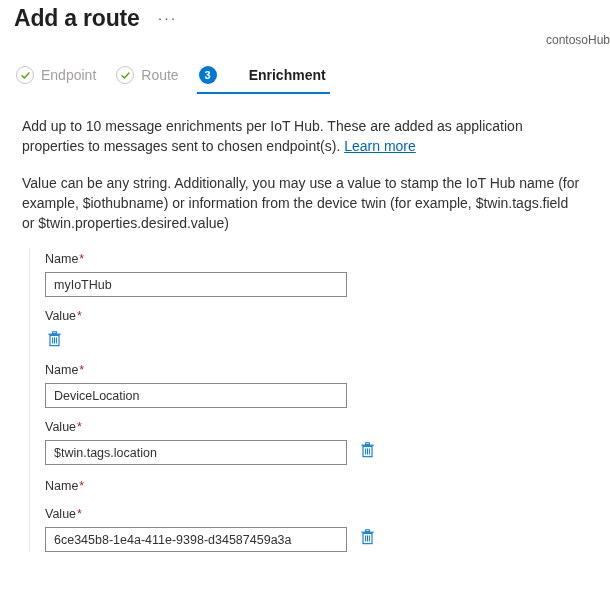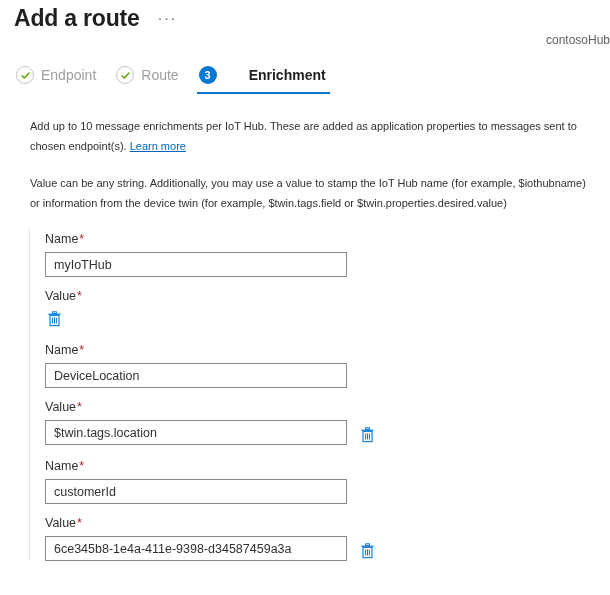--- a/index.html
+++ b/index.html
@@ -113,24 +113,24 @@
     justify-content: center;
     flex: 0 0 auto;
     line-height: 1;
   }
 
   
   .content {
     padding: 0 14px 0 22px;
   }
   .para {
-    font-size: 11px;
+    font-size: 14px;
     line-height: 20px;
     color: #323130;
-    margin: 8px;
+    margin: 0;
     max-width: 562px;
   }
   .para-1 { margin-top: 22px; }
   .para-2 { margin-top: 17px; }
   .link {
     color: #0065b8;
     text-decoration: underline;
     cursor: pointer;
   }
 
@@ -150,21 +150,21 @@
     color: #323130;
     line-height: 17px;
     margin-bottom: 4px;
   }
   .req {
     color: #a4262c;
     margin-left: 1px;
   }
   .field-row {
     display: flex;
-    align-items: flex-end;
+    align-items: flex-start;
     gap: 11px;
   }
   .text-input {
     width: 302px;
     height: 25px;
     border: 1px solid #8a8886;
     background: #ffffff;
     font-family: "Liberation Sans", sans-serif;
     font-size: 12.5px;
     color: #323130;
@@ -284,23 +284,20 @@
             <line x1="10" y1="6.8" x2="10" y2="13.3" stroke="#0a7bd4" stroke-width="1.1"></line>
           </svg>
         </button>
       </div>
     </div>
 
     <div class="field-group">
       <div class="field-label name-spacer">
         <span>Name</span><span class="req">*</span>
       </div>
-      <div class="field-row">
-        <input class="text-input" type="text" value="customerId" style="">
-      </div>
 
       <div class="field-label value-spacer">
         <span>Value</span><span class="req">*</span>
       </div>
       <div class="field-row">
         <input class="text-input" type="text" value="6ce345b8-1e4a-411e-9398-d34587459a3a" style="">
         <button class="delete-btn">
           <svg width="15" height="16" viewBox="0 0 16 17" aria-hidden="true">
             <rect x="6" y="0.8" width="4" height="2" fill="none" stroke="#0a7bd4" stroke-width="1.1"></rect>
             <line x1="1.5" y1="3.4" x2="14.5" y2="3.4" stroke="#0a7bd4" stroke-width="1.3"></line>

